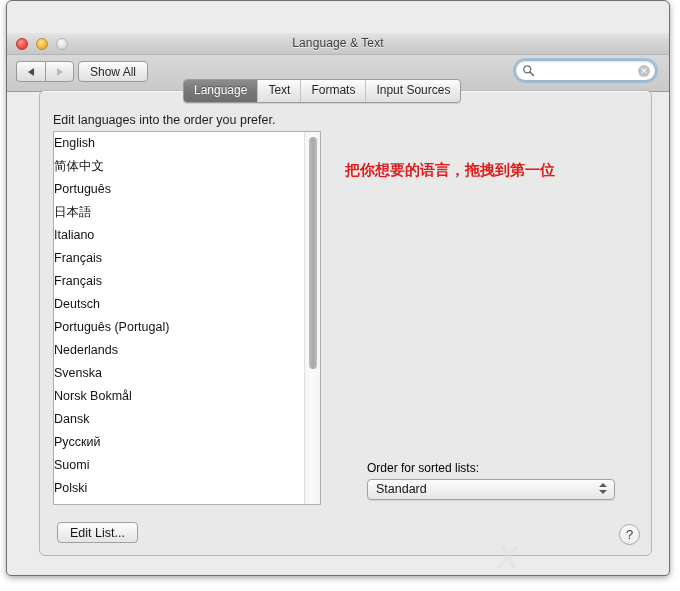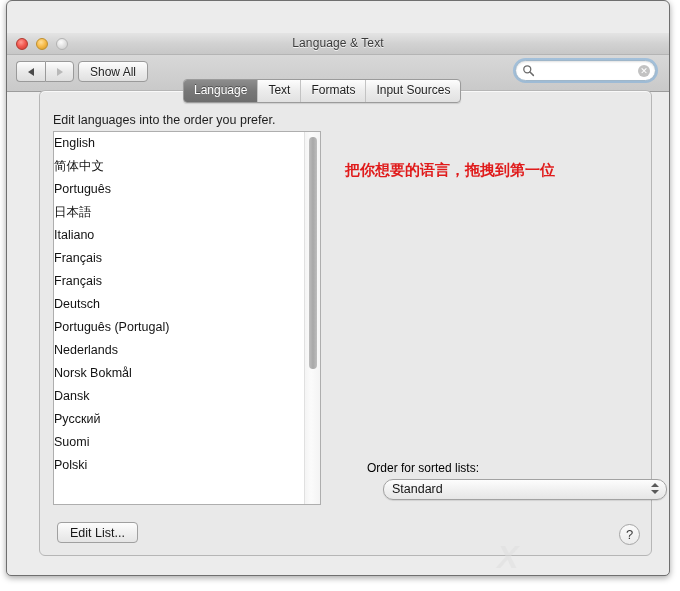--- a/index.html
+++ b/index.html
@@ -277,28 +277,27 @@
     position: absolute;
     left: 360px;
     top: 460px;
     font-size: 12px;
     color: #000000;
   }
   #sorted-popup {
     position: absolute;
     left: 360px;
     top: 478px;
-    width: 284px;
+    width: 248px;
     height: 21px;
     background: linear-gradient(to bottom, #fdfdfd 0%, #f1f1f1 50%, #e6e6e6 100%);
     border: 1px solid #a2a2a2;
-    border-radius: 10px;
+    border-radius: 4px;
     box-sizing: border-box;
     box-shadow: 0 1px 1px rgba(0,0,0,0.1);
-    margin-left: 16px;
   }
   #sorted-popup-value {
     position: absolute;
     left: 8px;
     top: 0;
     line-height: 19px;
     font-size: 12.5px;
     color: #141414;
   }
   #sorted-popup-arrows {
@@ -430,20 +429,21 @@
         <div class="lang-row">English</div>
         <div class="lang-row">简体中文</div>
         <div class="lang-row">Português</div>
         <div class="lang-row">日本語</div>
         <div class="lang-row">Italiano</div>
         <div class="lang-row">Français</div>
         <div class="lang-row">Français</div>
         <div class="lang-row">Deutsch</div>
         <div class="lang-row">Português (Portugal)</div>
         <div class="lang-row">Nederlands</div>
+        <div class="lang-row">Svenska</div>
         <div class="lang-row">Norsk Bokmål</div>
         <div class="lang-row">Dansk</div>
         <div class="lang-row">Русский</div>
         <div class="lang-row">Suomi</div>
         <div class="lang-row">Polski</div>
       </div>
     <div id="lang-scroll-track">
       <div id="lang-scroll-thumb"></div>
     </div>
   </div>

